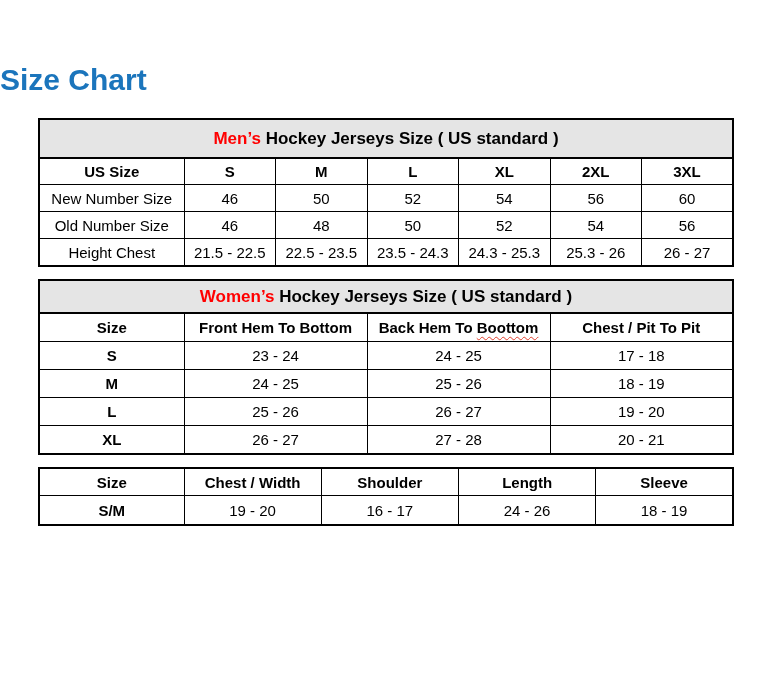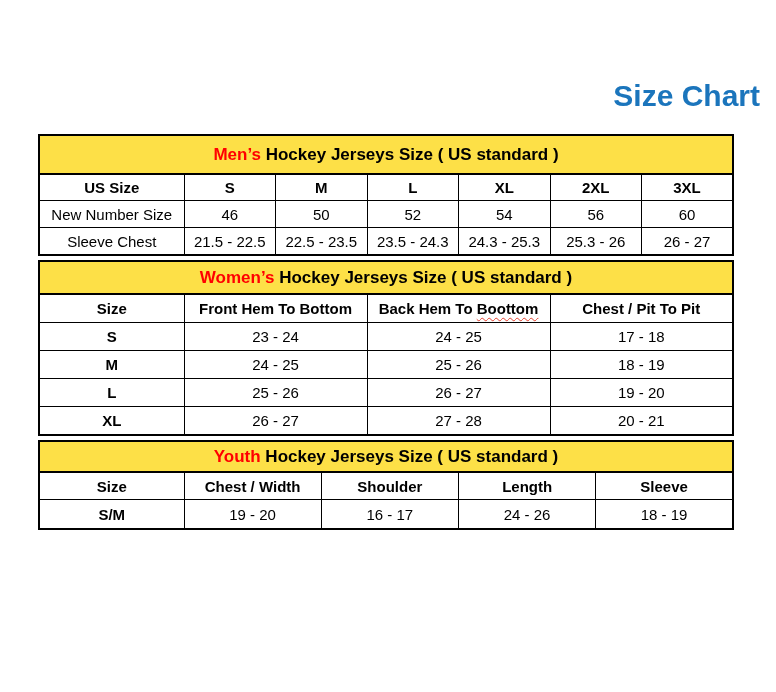--- a/index.html
+++ b/index.html
@@ -6,54 +6,53 @@
     margin: 0;
     padding: 0;
     background: #ffffff;
     width: 776px;
     height: 692px;
     overflow: hidden;
     font-family: "Liberation Sans", sans-serif;
     color: #000000;
   }
   .page-title {
-    margin: 16px;
+    margin: 0;
     padding-top: 62px;
-    text-align: right;
+    text-align: left;
     font-size: 30px;
     line-height: 36px;
     font-weight: bold;
     color: #1B75BC;
-    padding-left: 16px;
   }
   .chart-wrap {
     margin: 20px 0 0 38px;
     width: 696px;
   }
   table.size-table {
     border-collapse: collapse;
     table-layout: fixed;
     width: 696px;
     border: 2px solid #000000;
   }
-  table.size-table + table.size-table { margin-top: 4px; }
+  table.size-table + table.size-table { margin-top: 12px; }
   col.c-first { width: 145px; }
   .size-table td, .size-table th {
     border: 1.5px solid #000000;
     text-align: center;
     vertical-align: middle;
     padding: 0;
     font-size: 15px;
     font-family: "Liberation Sans", sans-serif;
     overflow: hidden;
     white-space: nowrap;
   }
   .size-table th { font-weight: bold; }
   tr.band td {
-    background: #fde047;
+    background: #e5e5e5;
     font-weight: bold;
     font-size: 17px;
     border: 2px solid #000000;
   }
   .t-mens tr.band td  { height: 37px; }
   .t-wom  tr.band td  { height: 31px; }
   .t-you  tr.band td  { height: 29px; }
   .accent { color: #FF0000; }
   .t-mens tr.hdr th { height: 25px; }
   .t-mens tr.row td { height: 26px; margin-top: 28px; }
@@ -103,21 +102,30 @@
       <tr class="row">
         <td>New Number Size</td>
         <td>46</td>
         <td>50</td>
         <td>52</td>
         <td>54</td>
         <td>56</td>
         <td>60</td>
       </tr>
       <tr class="row">
-        <td>Sleeve Chest</td>
+        <td>Old Number Size</td>
+        <td>46</td>
+        <td>48</td>
+        <td>50</td>
+        <td>52</td>
+        <td>54</td>
+        <td>56</td>
+      </tr>
+      <tr class="row">
+        <td>Height Chest</td>
         <td>21.5 - 22.5</td>
         <td>22.5 - 23.5</td>
         <td>23.5 - 24.3</td>
         <td>24.3 - 25.3</td>
         <td>25.3 - 26</td>
         <td>26 - 27</td>
       </tr>
     </tbody>
   </table>
 
@@ -167,23 +175,20 @@
 
   <table class="size-table t-you">
     <colgroup>
         <col class="c-first">
         <col>
         <col>
         <col>
         <col>
       </colgroup>
     <tbody>
-      <tr class="band">
-        <td colspan="5"><span class="accent">Youth</span><span> Hockey Jerseys Size ( US standard )</span></td>
-      </tr>
       <tr class="hdr">
         <th>Size</th>
         <th>Chest / Width</th>
         <th>Shoulder</th>
         <th>Length</th>
         <th>Sleeve</th>
       </tr>
       <tr class="row">
         <td class="rowlabel-bold">S/M</td>
         <td>19 - 20</td>

